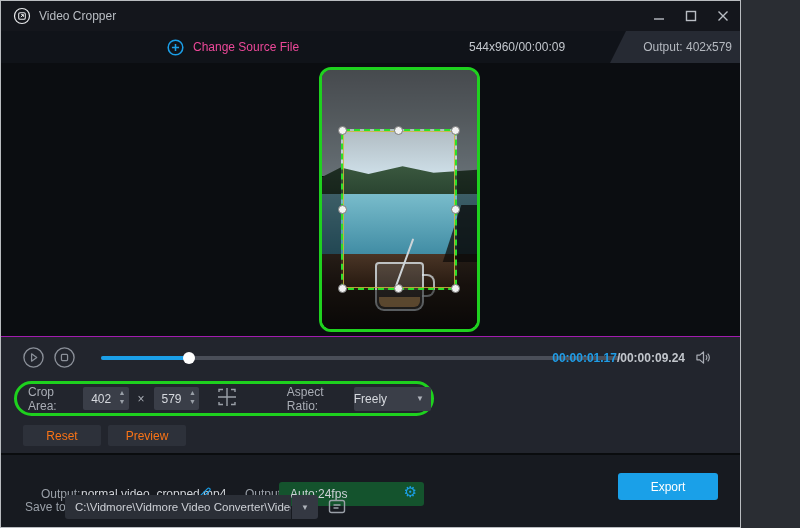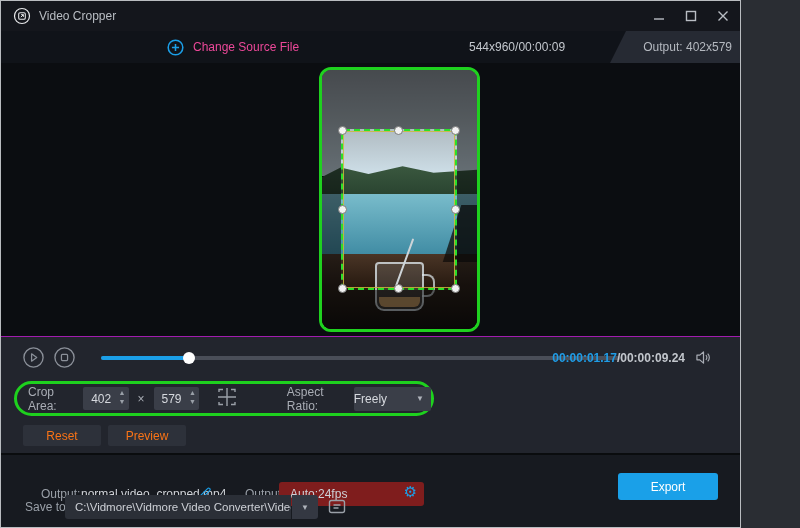--- a/index.html
+++ b/index.html
@@ -114,21 +114,21 @@
   .reset-btn { left:22px; } .preview-btn { left:107px; }
   
   .bottom { position:absolute; left:0; top:452px; width:100%; height:75px;
     background:#171a20; border-top:2px solid #0a0c0e; }
   .out-row1 { position:absolute; left:16px; top:8px; width:100%; height:24px;margin-top:19px; }
   .out-label1 { position:absolute; left:24px; top:5px; color:#9aa0a8; font-size:12px; }
   .out-filename { position:absolute; left:64px; top:5px; color:#d0d3d8; font-size:12px; }
   .pencil { position:absolute; left:180px; top:3px; cursor:pointer; }
   .out-label2 { position:absolute; left:228px; top:5px; color:#9aa0a8; font-size:12px; }
   .format-field { position:absolute; left:262px; top:0; width:145px; height:24px;
-    background:#7f1d1d; border-radius:3px; display:flex; align-items:center;
+    background:#14532d; border-radius:3px; display:flex; align-items:center;
     padding-left:11px; cursor:pointer; }
   .format-field .val { color:#cdd0d6; font-size:12px; }
   .gear { position:absolute; right:7px; top:1px; color:#1b9fe8; font-size:15px; cursor:pointer; }
   .out-row2 { position:absolute; left:0; top:40px; width:100%; height:24px; }
   .save-label { position:absolute; left:24px; top:5px; color:#9aa0a8; font-size:12px; }
   .path-field { position:absolute; left:64px; top:0; width:226px; height:24px;
     background:#2b2f37; border-radius:3px 0 0 3px; display:flex; align-items:center;
     padding-left:10px; overflow:hidden; }
   .path-field .val { color:#cdd0d6; font-size:11.5px; white-space:nowrap; }
   .path-arrow { position:absolute; left:291px; top:0; width:26px; height:24px;

